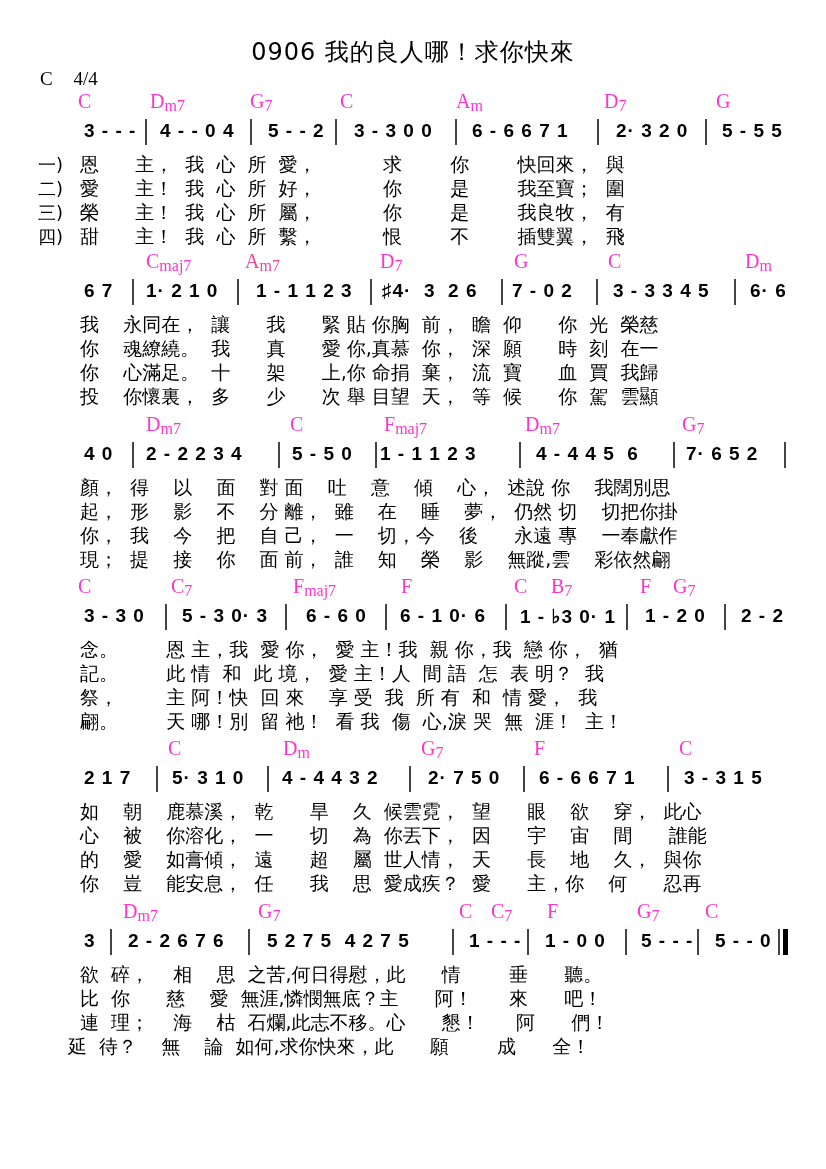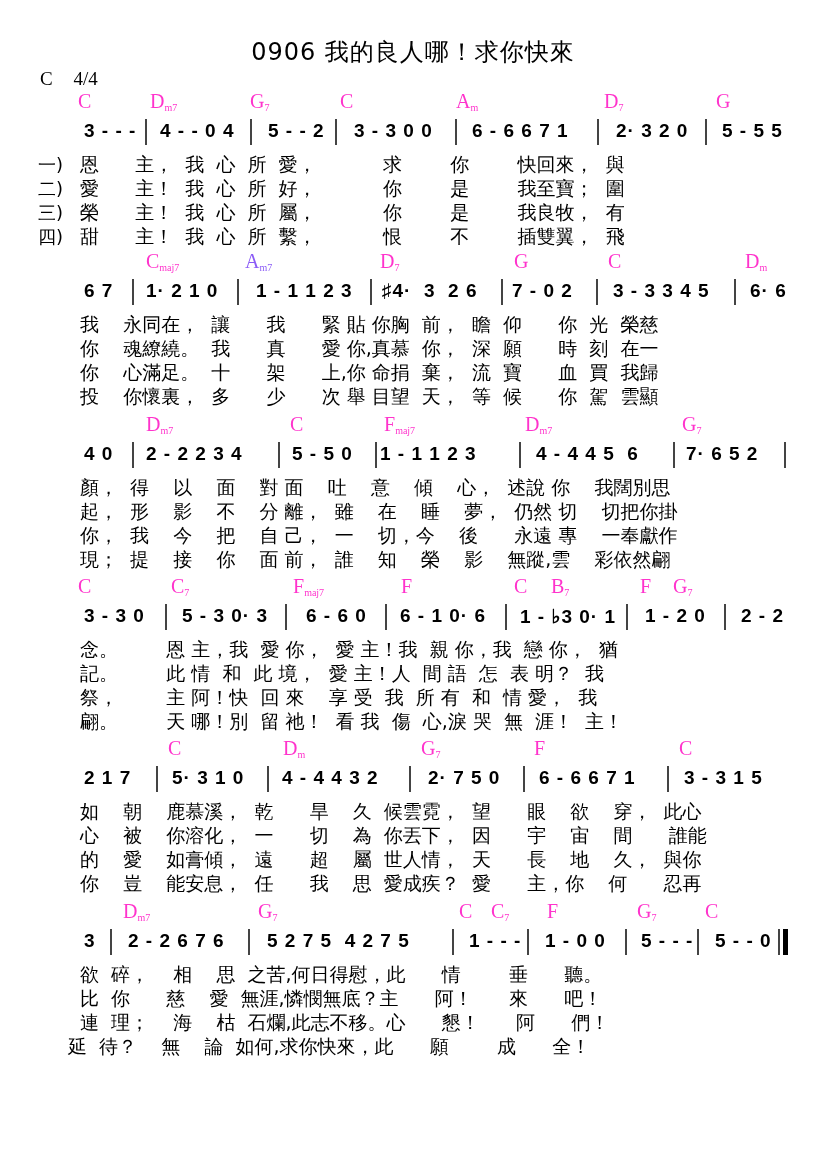--- a/index.html
+++ b/index.html
@@ -5,21 +5,21 @@
   html, body { margin: 0; padding: 0; background: #ffffff; }
   body { width: 826px; height: 1169px; position: relative; overflow: hidden;
          font-family: "DejaVu Sans", sans-serif; color: #000; }
   .title { position: absolute; top: 36px; left: 0; width: 826px; text-align: center;
            font-size: 24px; letter-spacing: 1px; font-family: "DejaVu Sans", sans-serif; }
   .keysig { position: absolute; top: 68px; left: 40px; font-size: 19px;
             font-family: "Liberation Serif", serif; word-spacing: 16px; }
   .system { position: absolute; left: 0; width: 826px; height: 164px; }
   .chord { position: absolute; top: 0; color: #ff33cc; font-size: 20px;
            font-family: "Liberation Serif", serif; white-space: nowrap; }
-  .chord sub { font-size: 10px; vertical-align: -3px; }
+  .chord sub { font-size: 16px; vertical-align: -3px; }
   .notes { position: absolute; top: 30px; font-size: 19px; font-weight: bold;
            font-family: "Liberation Sans", sans-serif; white-space: pre; letter-spacing: 1px; }
   .bar { position: absolute; top: 29px; width: 2px; height: 26px; background: #444; }
   .dbar { position: absolute; top: 29px; width: 5px; height: 26px; background: #000; }
   .lyric { position: absolute; font-size: 19px; white-space: pre;
            font-family: "DejaVu Sans", sans-serif; letter-spacing: 0px; }
   .vnum { position: absolute; left: 38px; font-size: 18px; font-family: "DejaVu Sans", sans-serif; }
 </style>
 </head>
 <body>
@@ -56,21 +56,21 @@
       <span class="lyric" style="left: 80px; top: 62px;">恩      主，  我  心  所  愛，           求        你        快回來，  與</span>
       <span class="vnum" style="top: 87px;">二)</span>
       <span class="lyric" style="left: 80px; top: 86px;">愛      主！  我  心  所  好，           你        是        我至寶；  圍</span>
       <span class="vnum" style="top: 111px;">三)</span>
       <span class="lyric" style="left: 80px; top: 110px;">榮      主！  我  心  所  屬，           你        是        我良牧，  有</span>
       <span class="vnum" style="top: 135px;">四)</span>
       <span class="lyric" style="left: 80px; top: 134px;">甜      主！  我  心  所  繫，           恨        不        插雙翼，  飛</span>
     </div>
     <div class="system" style="top: 250px;">
       <span class="chord" style="left: 146px; color: rgb(255, 51, 204);">C<sub>maj7</sub></span>
-      <span class="chord" style="left: 245px; color: #8b5cf6;">A<sub>m7</sub></span>
+      <span class="chord" style="left: 245px; color: #ec4899;">A<sub>m7</sub></span>
       <span class="chord" style="left: 380px; color: rgb(255, 51, 204);">D<sub>7</sub></span>
       <span class="chord" style="left: 514px; color: rgb(255, 51, 204);">G</span>
       <span class="chord" style="left: 608px; color: rgb(255, 51, 204);">C</span>
       <span class="chord" style="left: 745px; color: rgb(255, 51, 204);">D<sub>m</sub></span>
       <span class="notes" style="left: 84px;">6 7</span>
       <span class="notes" style="left: 146px;">1· 2 1 0</span>
       <span class="notes" style="left: 256px;">1 - 1 1 2 3</span>
       <span class="notes" style="left: 382px;">♯4·  3  2 6</span>
       <span class="notes" style="left: 512px;">7 - 0 2</span>
       <span class="notes" style="left: 613px;">3 - 3 3 4 5</span>

